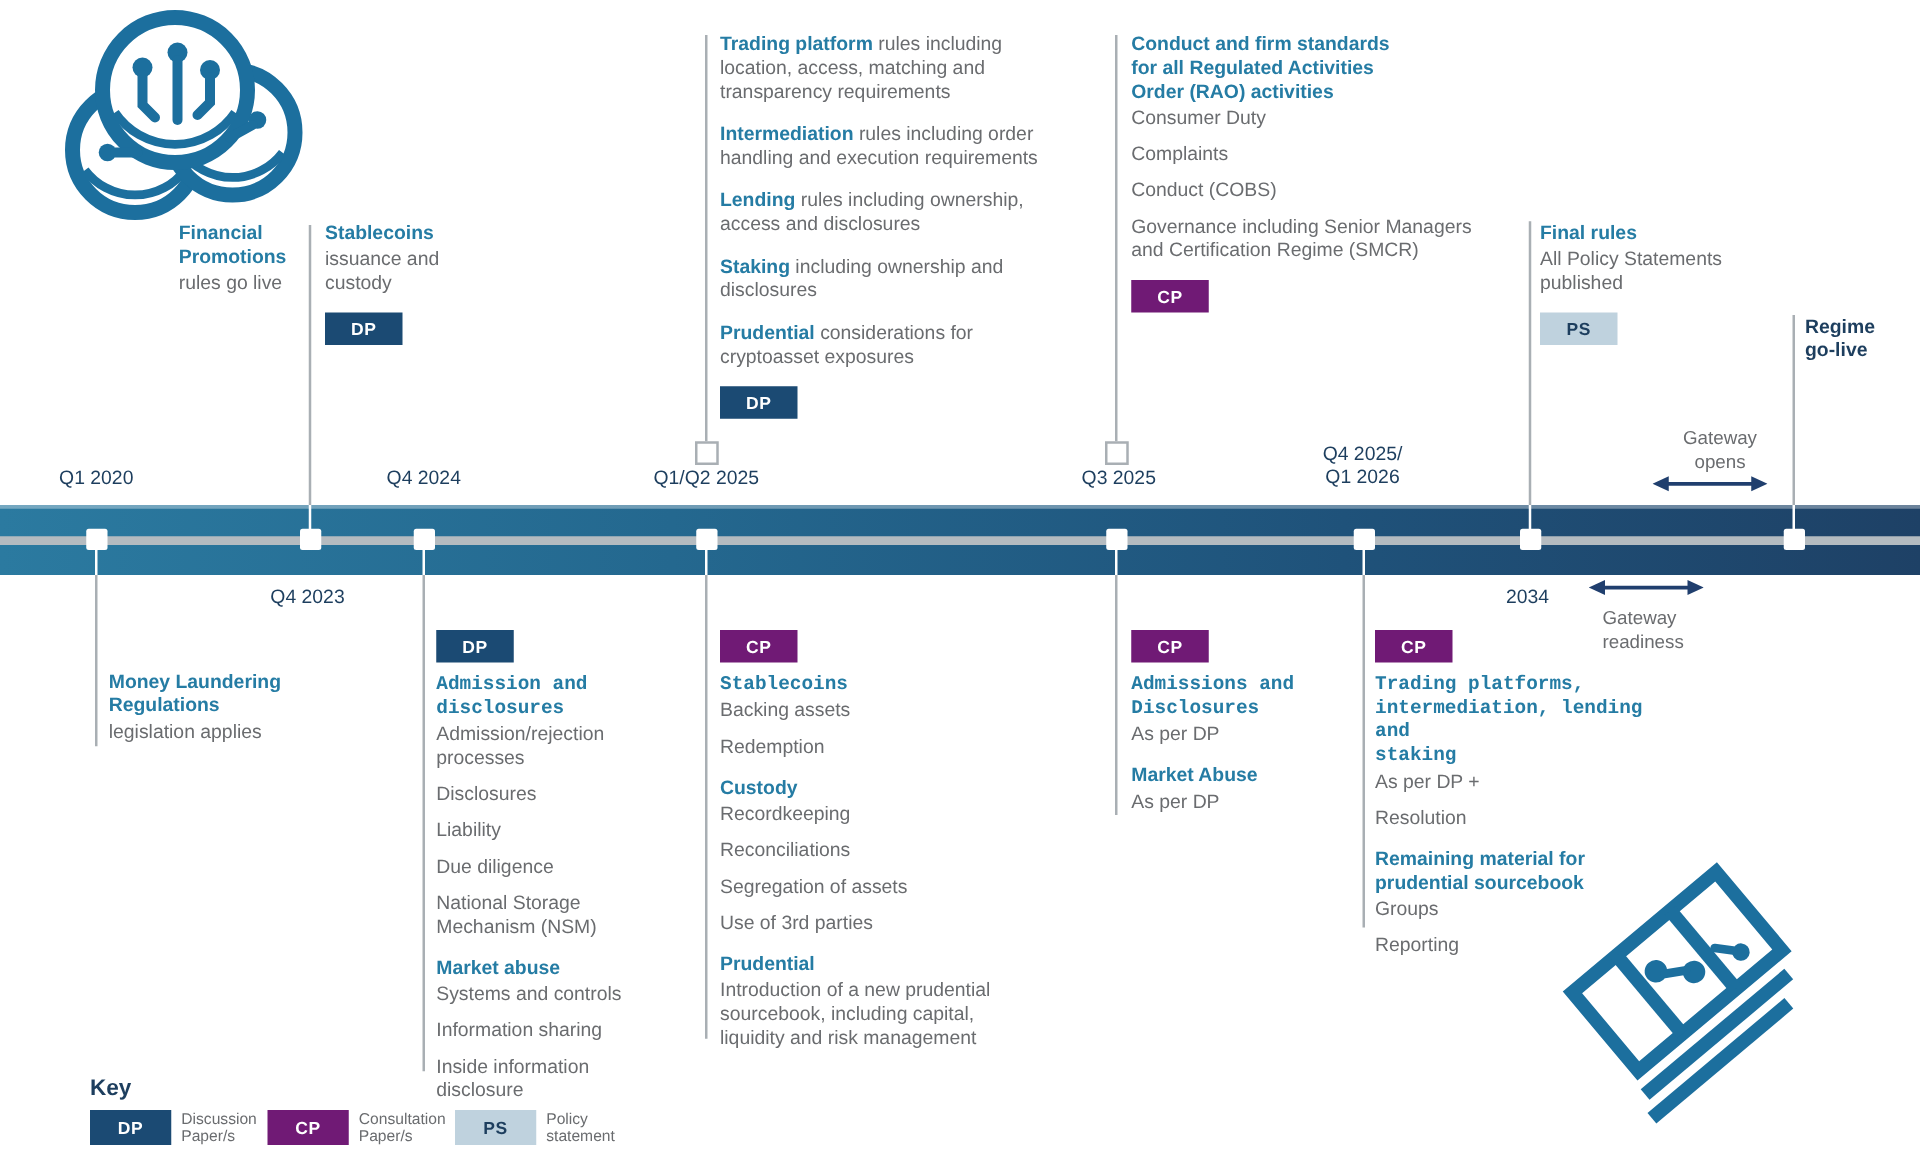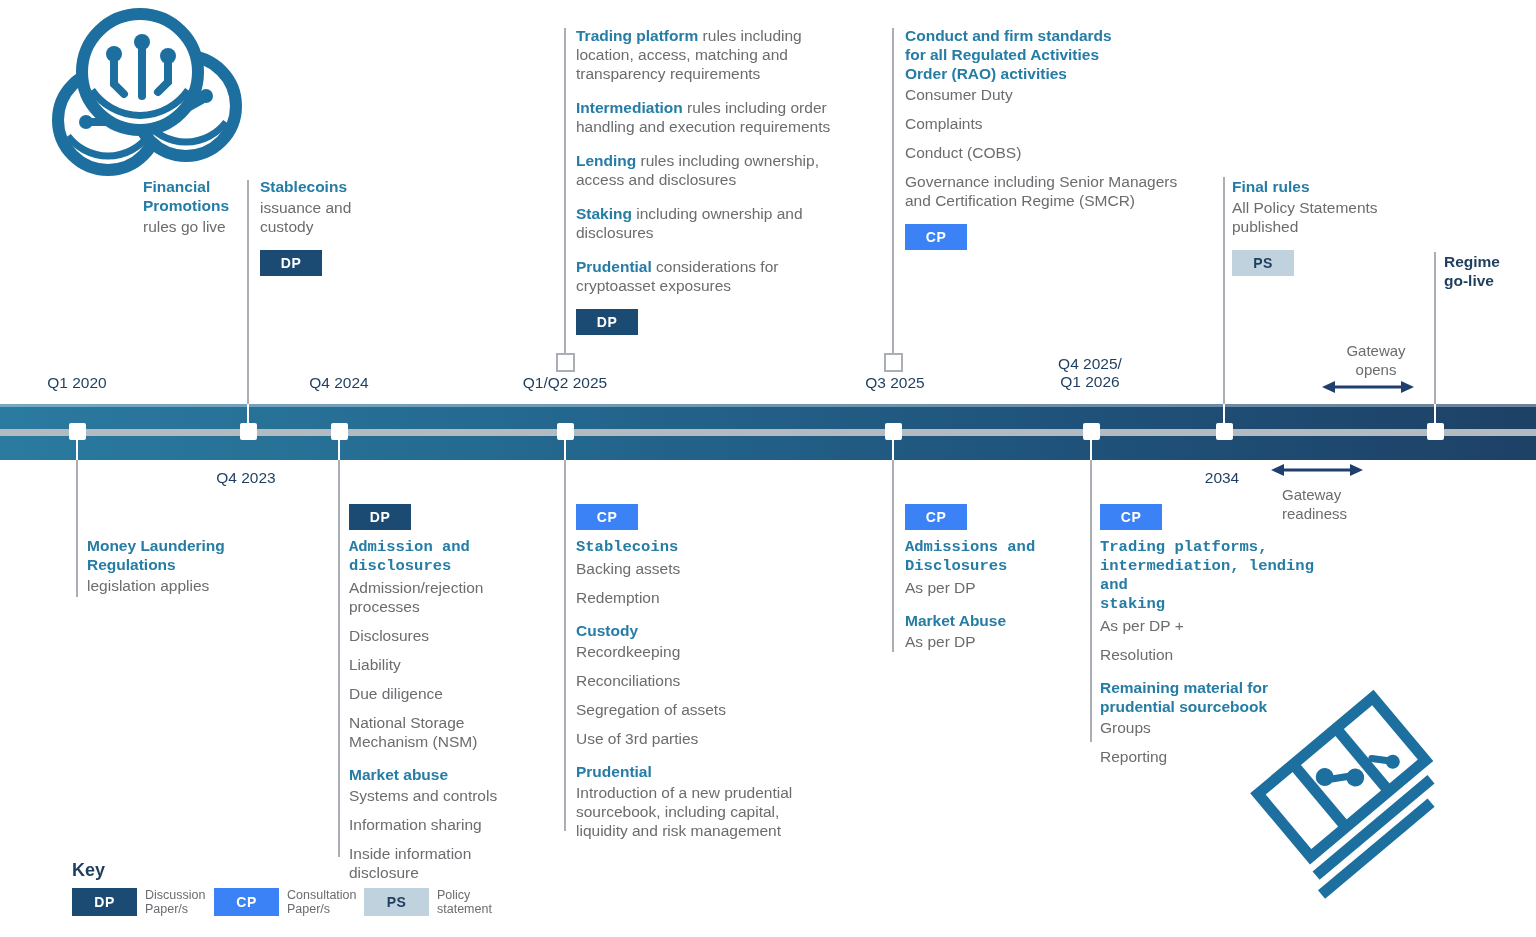--- a/index.html
+++ b/index.html
@@ -34,21 +34,21 @@
   .block .hp{color:#6a6c6f;white-space:pre-line;margin-top:15px;}
   .block .hp:first-child{margin-top:0;}
   .lead{color:#257ca4;font-weight:bold;}
   .badge{
     width:62px;height:26px;line-height:26px;text-align:center;
     font-weight:bold;font-size:14px;letter-spacing:.5px;margin-top:14px;
   }
   .badge:first-child{margin-top:0;margin-bottom:0;}
   .badge + .h{margin-top:8px;font-family:Liberation Mono, monospace;}
   .badge.dp{background:#1b4a73;color:#ffffff;}
-  .badge.cp{background:#3b82f6;color:#ffffff;}
+  .badge.cp{background:#701a75;color:#ffffff;}
   .badge.ps{background:#bfd2de;color:#1d3e5e;}
   
   .gwtext{position:absolute;color:#6a6c6f;font-size:15px;line-height:19px;white-space:pre-line;}
   .center{text-align:center;}
   
   .key-title{position:absolute;left:72px;top:860px;color:#1d3e5e;font-weight:bold;font-size:18px;}
   .key-entry{position:absolute;top:888px;display:flex;align-items:flex-start;}
   .key-entry .badge{width:65px;height:28px;line-height:28px;margin-top:0;flex:0 0 auto;}
   .key-label{color:#6a6c6f;font-size:12.5px;line-height:13.5px;white-space:pre-line;margin-left:8px;margin-top:1px;}
   svg{display:block;}

